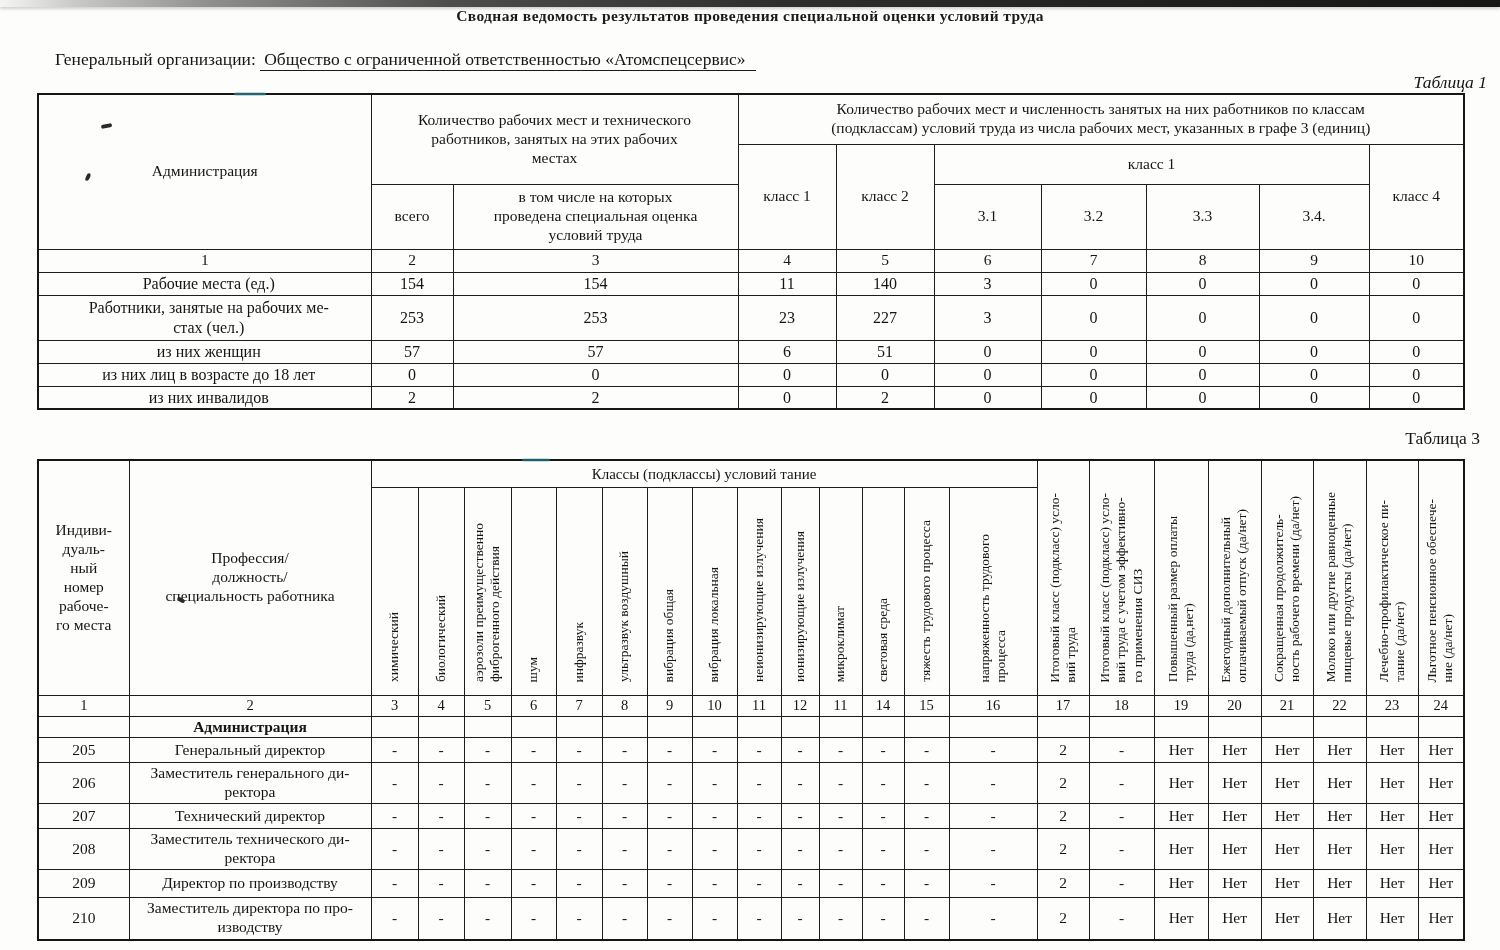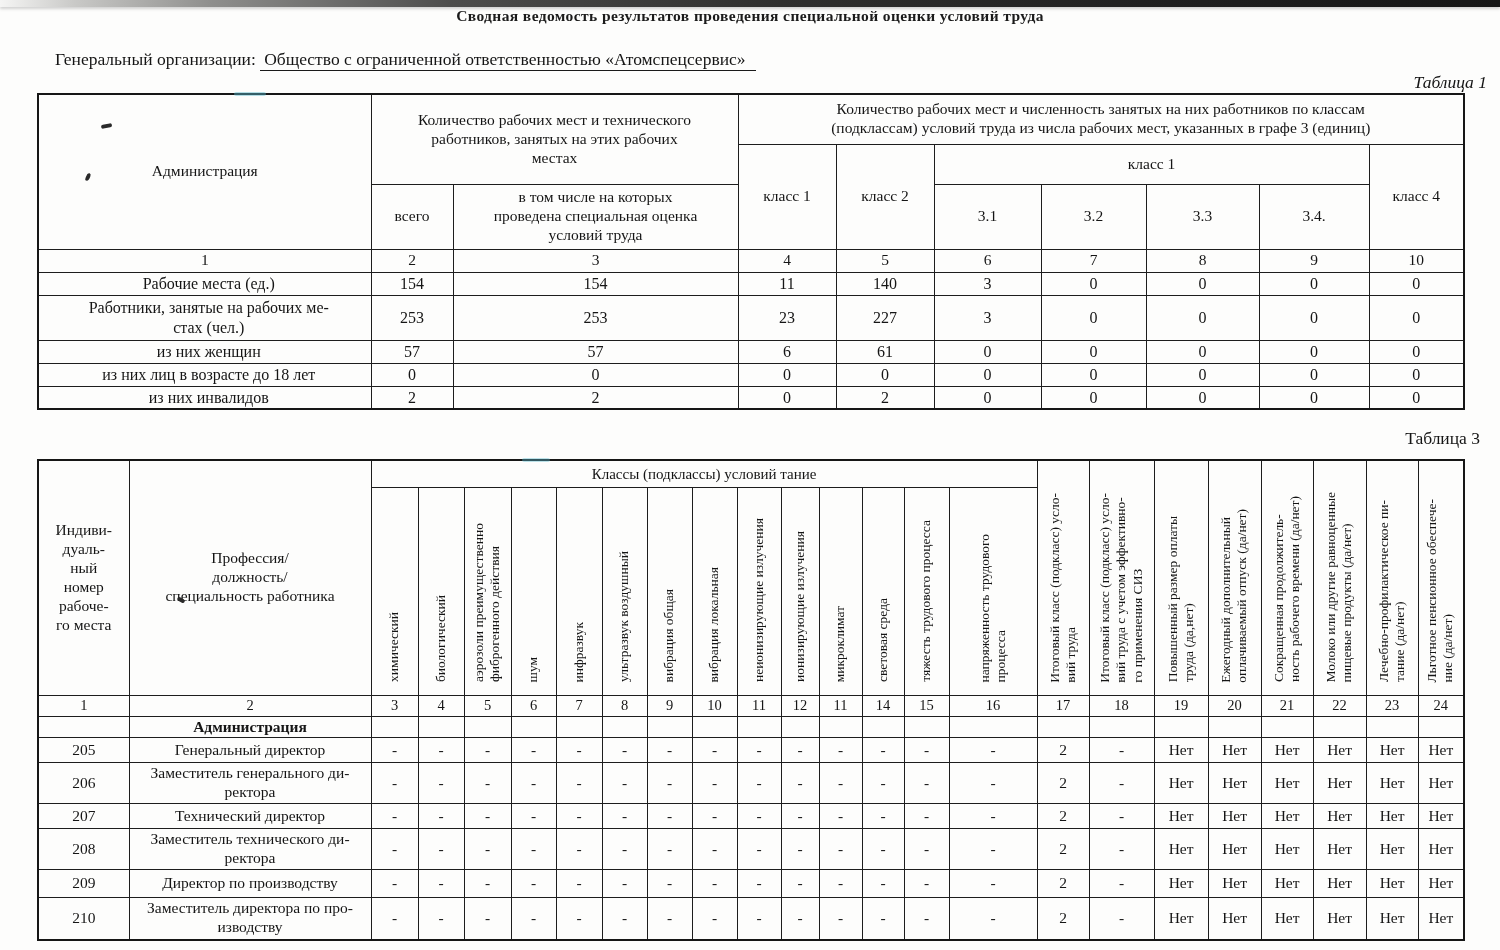--- a/index.html
+++ b/index.html
@@ -157,21 +157,21 @@
         <td>0</td>
         <td>0</td>
         <td>0</td>
         <td>0</td>
       </tr>
       <tr>
         <td class="lbl">из них женщин</td>
         <td>57</td>
         <td>57</td>
         <td>6</td>
-        <td>61</td>
+        <td>51</td>
         <td>0</td>
         <td>0</td>
         <td>0</td>
         <td>0</td>
         <td>0</td>
       </tr>
       <tr>
         <td class="lbl">из них лиц в возрасте до 18 лет</td>
         <td>0</td>
         <td>0</td>

